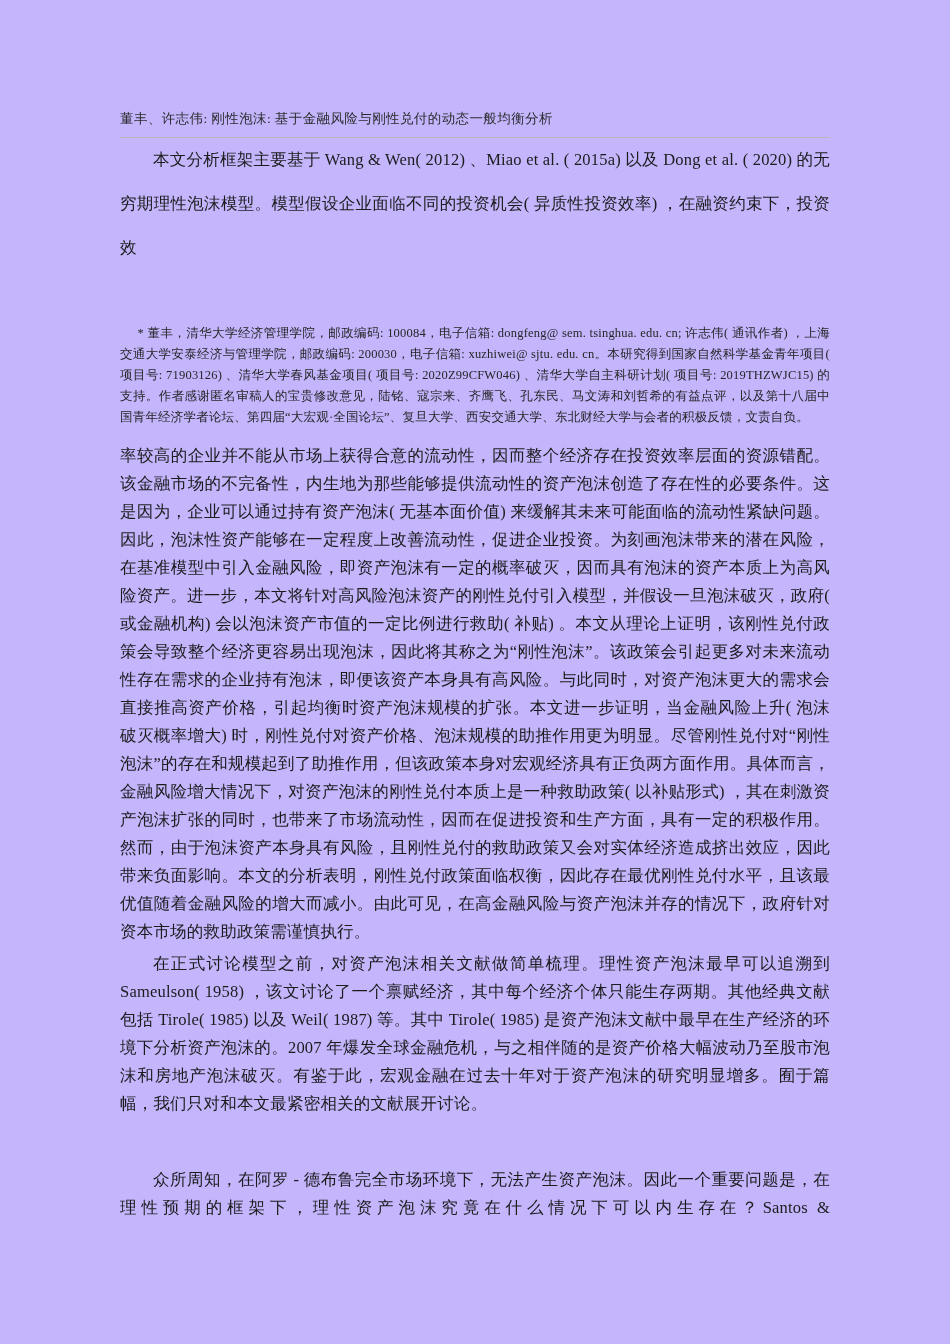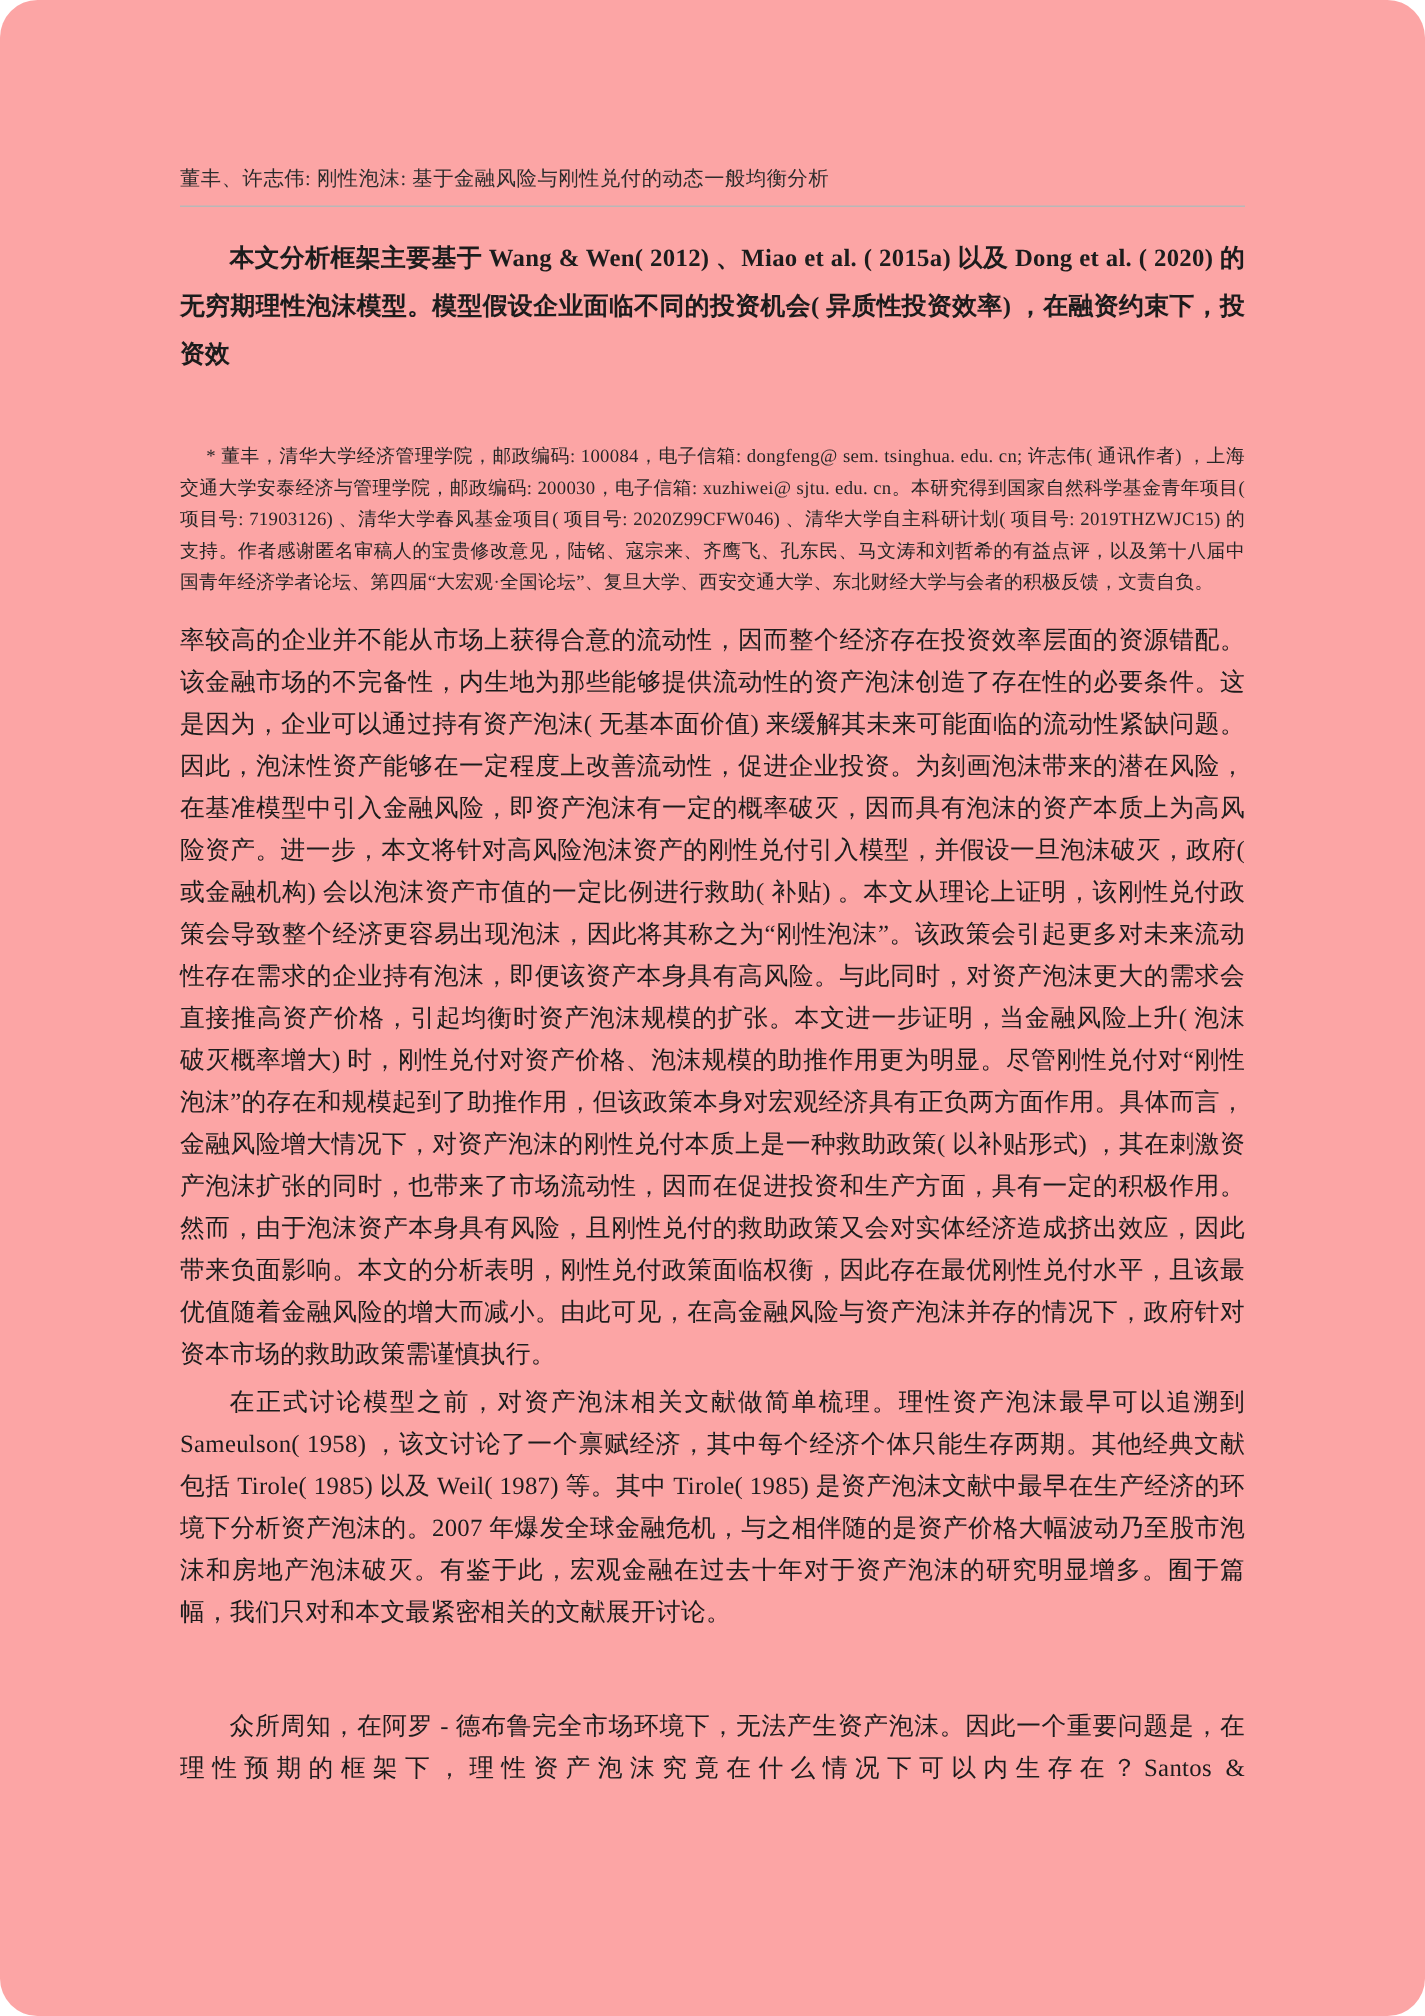--- a/index.html
+++ b/index.html
@@ -6,51 +6,48 @@
   html, body { background: #ffffff; }
   body {
     width: 950px;
     font-family: "Liberation Serif", "DejaVu Serif", serif;
     color: #1f1f1f;
   }
   .page {
     position: relative;
     width: 950px;
     height: 1344px;
-    background: #fca5a5;
+    background: #c4b5fd;
     padding: 110px 120px 0 120px;
     overflow: hidden;
-    border-radius: 25px;
   }
   
   .running-title {
     font-size: 13.5px;
     color: #2b2b2b;
     letter-spacing: 0.4px;
     line-height: 18px;
   }
   .header-rule {
     height: 0;
     border-top: 1px solid #b8b8b8;
     margin-top: 9px;
   }
   
   .intro-para {
-    margin-top: 18px;
     font-size: 16.5px;
-    line-height: 32px;
+    line-height: 44px;
     text-align: justify;
     text-indent: 2em;
     letter-spacing: 0.2px;
     color: #1c1c1c;
-    font-weight: bold;
   }
   
   .footnote {
-    margin-top: 42px;
+    margin-top: 53px;
   }
   .footnote-text {
     font-size: 12.5px;
     line-height: 21px;
     text-align: justify;
     text-indent: 1.4em;
     color: #262626;
     letter-spacing: 0.2px;
   }
   

